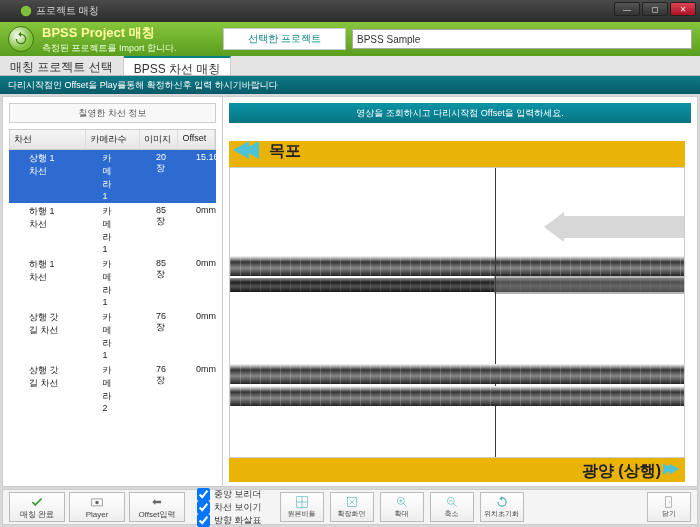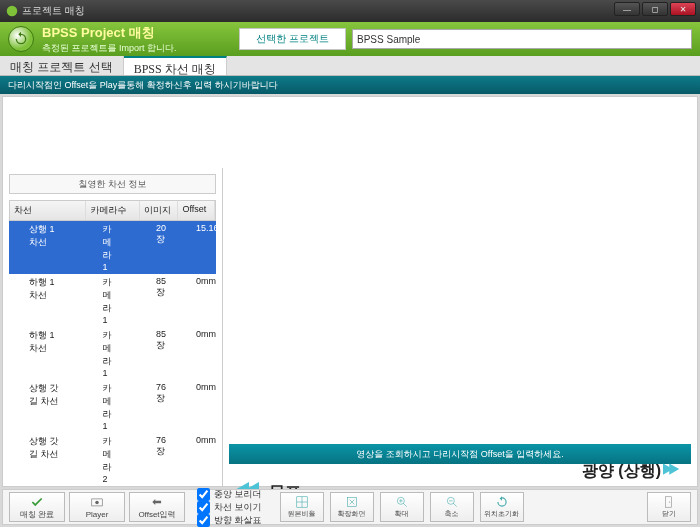--- a/index.html
+++ b/index.html
@@ -1,38 +1,38 @@
 <!DOCTYPE html>
 <html><head>
 <meta charset="utf-8">
 <style>
   * { box-sizing: border-box; margin: 0; padding: 0; font-family: "Malgun Gothic", sans-serif; }
   body { background: #d8d8d8; width: 700px; height: 527px; overflow: hidden; font-size: 10px; position: relative; }
 
-  .titlebar { height: 22px; background: linear-gradient(#4a4a4a,#2b2b2b); display: flex; align-items: center; padding: 0 6px; color: #ddd; position: relative; }
+  .titlebar { height: 22px; background: linear-gradient(#4a4a4a,#2b2b2b); display: flex; align-items: center; padding: 0 20px; color: #ddd; position: relative; }
   .titlebar .icon { width: 12px; height: 12px; margin-right: 4px; }
   .winbtns { position: absolute; right: 4px; top: 2px; display: flex; gap: 2px; }
   .winbtn { width: 26px; height: 14px; background: linear-gradient(#555,#333); border: 1px solid #222; border-radius: 2px; display:flex;align-items:center;justify-content:center; color:#eee; font-size:8px;}
   .winbtn.close { background: linear-gradient(#d45,#a12); }
 
   .ribbon { height: 34px; background: linear-gradient(#86c53c,#5a9e1f); display: flex; align-items: center; padding: 0 8px; color: white; position: relative; }
   .ribbon-icon { width: 26px; height: 26px; border-radius: 50%; background: radial-gradient(circle at 35% 35%, #fff, #7fc23a 60%); display:flex;align-items:center;justify-content:center; margin-right:8px; border:1px solid #3f7a12;}
   .ribbon-icon svg { width:16px;height:16px; fill:#3f7a12; }
   .ribbon-title { font-size: 13px; font-weight: bold; color: #fffca0; }
   .ribbon-sub { font-size: 9px; color: #eaffd6; display:block; }
-  .select-proj-btn { background: #fff; border:1px solid #c5c5c5; color:#008080; padding:3px 16px; font-size:10px; margin-left:auto; margin-right:6px;}
+  .select-proj-btn { background: #fff; border:1px solid #c5c5c5; color:#008080; padding:3px 24px; font-size:10px; margin-left:auto; margin-right:6px;}
   .proj-input { width: 340px; height:20px; border:1px solid #aaa; background:#fff; font-size:10px; padding:2px 4px; color:#333; }
 
   .tabs { height: 20px; background: #e4e4e4; display:flex; border-bottom:1px solid #bbb; }
   .tab { padding: 3px 10px; font-size: 12px; color:#333; border-right:1px solid #ccc; }
-  .tab.active { background:#fff; border-top:2px solid #008080;font-family:Liberation Serif, serif; }
+  .tab.active { background:#fff; border-top:2px solid #008080; }
 
   .infobar { height: 18px; background: linear-gradient(#0d7a88,#075a68); color:#fff; font-size:9px; display:flex; align-items:center; padding:0 8px; }
 
-  .main { display:flex; height: 391px; background:#fff; border:1px solid #ccc; margin:2px;align-items:flex-end; }
+  .main { display:flex; height: 391px; background:#fff; border:1px solid #ccc; margin:2px; }
   .left { width: 220px; border-right:1px solid #ccc; display:flex; flex-direction:column; }
   .left-header { height:20px; border:1px solid #ccc; margin:6px; display:flex;align-items:center;justify-content:center; font-size:9px; color:#555; background:#f8f8f8; }
   .table { margin:0 6px; }
   .thead { display:flex; background:linear-gradient(#f5f5f5,#e5e5e5); border:1px solid #ccc; font-size:9px; color:#222; }
   .th { padding:3px 4px; border-right:1px solid #ddd; }
   .th.c1 { width:80px; } .th.c2{width:56px;} .th.c3{width:40px;} .th.c4{width:38px;}
   .tr { display:flex; font-size:9px; color:#222; }
   .tr.sel { background:#2d6bd1; color:#fff; }
   .td { padding:2px 20px; }
   .td.c1{width:80px;} .td.c2{width:56px;} .td.c3{width:40px;text-align:right;} .td.c4{width:38px;}

